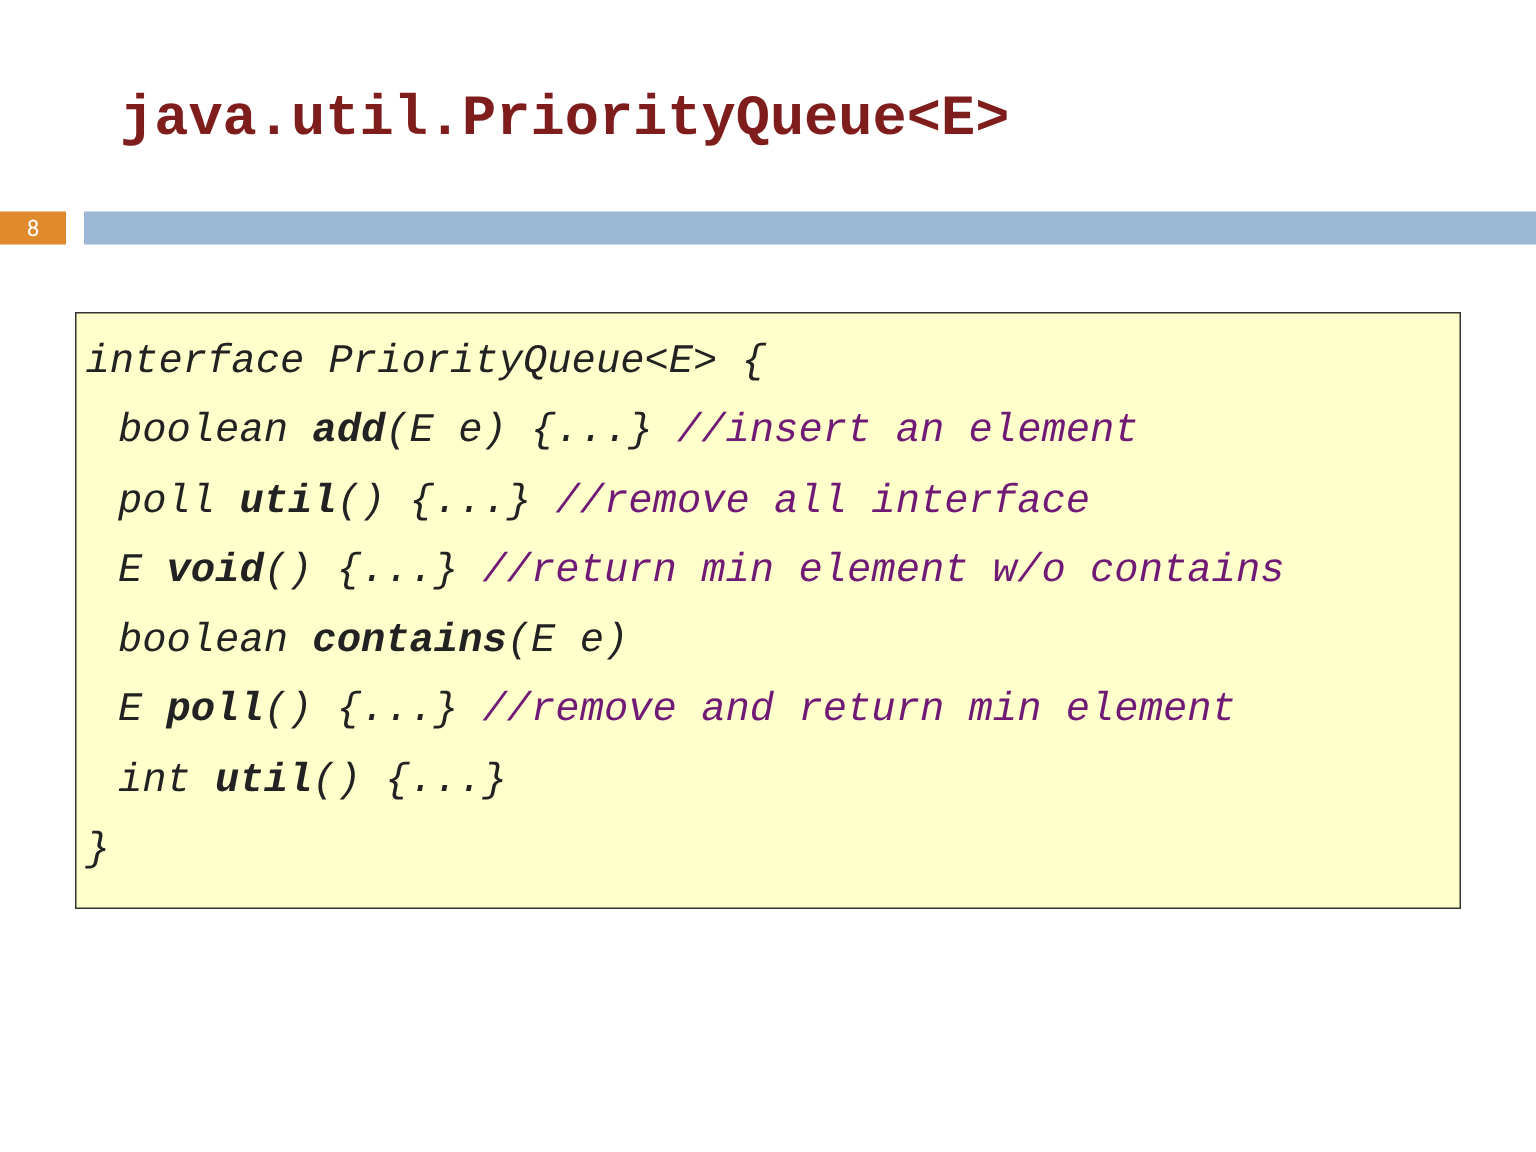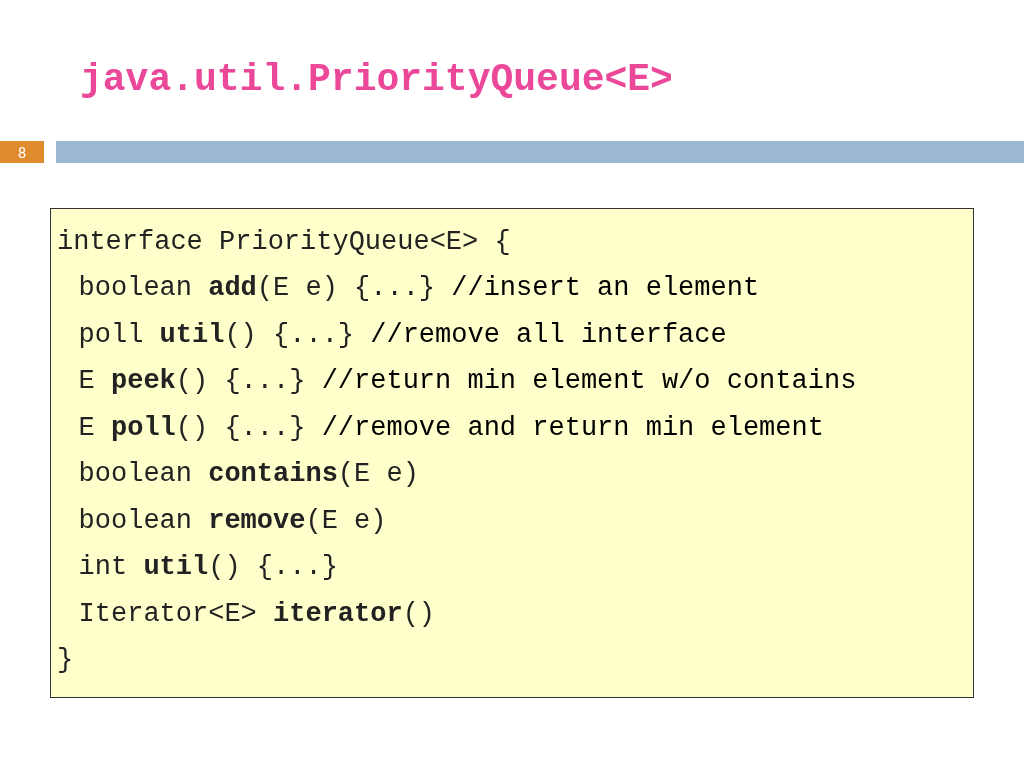--- a/index.html
+++ b/index.html
@@ -7,21 +7,21 @@
     width: 1024px;
     height: 768px;
     background: #ffffff;
     font-family: Consolas, "Courier New", monospace;
     overflow: hidden;
   }
   .title {
     font-family: Consolas, "Courier New", monospace;
     font-weight: bold;
     font-size: 38px;
-    color: #ec4899;
+    color: #7f1d1d;
     padding: 58px 0 0 80px;
   }
   .bar-row {
     display: flex;
     align-items: stretch;
     margin-top: 40px;
     height: 22px;
   }
   .page-num {
     width: 44px;
@@ -43,40 +43,38 @@
   }
   .code-box {
     margin: 45px 50px 0 50px;
     background: #ffffcc;
     border: 1.5px solid #333333;
     padding: 10px 6px 14px 6px;
     font-size: 27px;
     line-height: 1.72;
     color: #222;
   }
-  .code-line { white-space: pre; }
+  .code-line { white-space: pre; font-style: italic; }
   .indent { display: inline-block; width: 0.8em; }
   .kw { font-weight: bold; }
-  .comment { color: #000000; }
+  .comment { color: #701a75; }
 </style>
 </head>
 <body>
 
 <div class="title">java.util.PriorityQueue&lt;E&gt;</div>
 
 <div class="bar-row">
   <div class="page-num">8</div>
   <div class="bar-gap"></div>
   <div class="bar-blue"></div>
 </div>
 
 <div class="code-box">
   <div class="code-line"><span>interface PriorityQueue&lt;E&gt; {</span></div>
   <div class="code-line"><span class="indent"></span><span>boolean </span><span class="kw">add</span><span>(E e) {...} </span><span class="comment">//insert an element</span></div>
   <div class="code-line"><span class="indent"></span><span>poll </span><span class="kw">util</span><span>() {...} </span><span class="comment">//remove all interface</span></div>
-  <div class="code-line"><span class="indent"></span><span>E </span><span class="kw">peek</span><span>() {...} </span><span class="comment">//return min element w/o contains</span></div>
+  <div class="code-line"><span class="indent"></span><span>E </span><span class="kw">void</span><span>() {...} </span><span class="comment">//return min element w/o contains</span></div>
+  <div class="code-line"><span class="indent"></span><span>boolean </span><span class="kw">contains</span><span>(E e)</span></div>
   <div class="code-line"><span class="indent"></span><span>E </span><span class="kw">poll</span><span>() {...} </span><span class="comment">//remove and return min element</span></div>
-  <div class="code-line"><span class="indent"></span><span>boolean </span><span class="kw">contains</span><span>(E e)</span></div>
-  <div class="code-line"><span class="indent"></span><span>boolean </span><span class="kw">remove</span><span>(E e)</span></div>
   <div class="code-line"><span class="indent"></span><span>int </span><span class="kw">util</span><span>() {...}</span></div>
-  <div class="code-line"><span class="indent"></span><span>Iterator&lt;E&gt; </span><span class="kw">iterator</span><span>()</span></div>
   <div class="code-line"><span>}</span></div>
 </div>
 
 </body></html>

